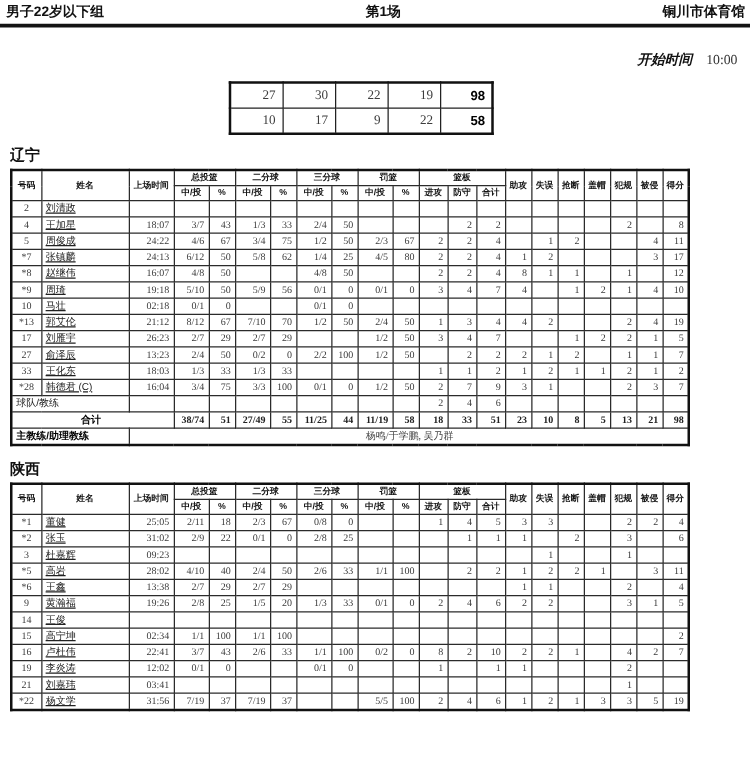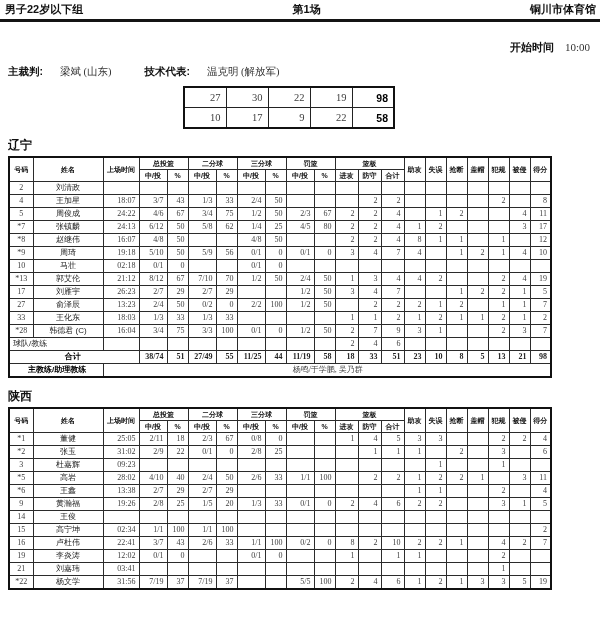--- a/index.html
+++ b/index.html
@@ -15,21 +15,21 @@
     border-bottom:3px solid #141414;
   }
   .matchline{position:relative;height:18px;margin-top:18px;}
   .matchline .center{
     position:absolute;left:0;width:516px;text-align:center;
     font-weight:bold;font-size:12px;letter-spacing:1px;
   }
   .matchline .start{
     position:absolute;right:10px;top:0;font-size:11px;
   }
-  .matchline .start .lbl{font-weight:bold;}
+  .matchline .start .lbl{font-weight:bold;font-style:italic;}
   .matchline .start .val{font-family:"Liberation Serif",serif;color:#333;margin-left:8px;}
   .officials{font-size:10.5px;margin:7px 0 0 8px;}
   .officials .row{margin-bottom:7px;}
   .officials .lbl{font-weight:bold;margin-right:14px;}
   .officials .nm{font-family:"Liberation Serif",serif;color:#333;margin-right:30px;}
   
   .qwrap{margin:2px 0 0 183px;width:212px;}
   .qlabels{display:flex;font-weight:bold;font-size:10.5px;}
   .qlabels div{width:35px;text-align:center;}
   .qlabels div:last-child{width:72px;}
@@ -51,50 +51,44 @@
   table.stats th{
     border:1px solid #2b2b2b;font-size:7px;font-weight:bold;color:#111;
     padding:0;height:11px;line-height:11px;overflow:hidden;white-space:nowrap;
   }
   table.stats td{
     border:1px solid #2b2b2b;font-size:8px;height:12px;line-height:12px;
     font-family:"Liberation Serif",serif;color:#3d3d3d;
     text-align:right;padding:0 3px 0 0;overflow:hidden;white-space:nowrap;
   }
   table.stats td.num{text-align:center;padding:0;}
-  table.stats td.name{text-align:center;padding-left:3px;font-family:"Liberation Sans",sans-serif;font-size:8px;color:#222;}
+  table.stats td.name{text-align:left;padding-left:3px;font-family:"Liberation Sans",sans-serif;font-size:8px;color:#222;text-decoration:underline;}
   table.stats td.lbl{text-align:left;padding-left:3px;font-family:"Liberation Sans",sans-serif;color:#222;}
   table.stats td.tlbl{text-align:center;font-family:"Liberation Sans",sans-serif;font-weight:bold;color:#000;}
   table.stats td.tval{font-weight:bold;color:#222;}
-  table.stats td.clbl{text-align:left;padding-left:18px;font-family:"Liberation Sans",sans-serif;font-weight:bold;font-size:8px;color:#000;}
+  table.stats td.clbl{text-align:left;padding-left:3px;font-family:"Liberation Sans",sans-serif;font-weight:bold;font-size:8px;color:#000;}
   table.stats td.cnames{text-align:center;padding-left:5px;color:#444;}
 </style>
 </head>
 <body>
 
 <div class="topbar">
   <span>男子22岁以下组</span>
   <span>第1场</span>
   <span>铜川市体育馆</span>
 </div>
 
 <div class="matchline">
   <div class="start">
     <span class="lbl">开始时间</span>
     <span class="val">10:00</span>
   </div>
 </div>
 
 <div class="officials">
-  <div class="row">
-    <span class="lbl">主裁判:</span>
-    <span class="nm">梁斌 (山东)</span>
-    <span class="lbl">技术代表:</span>
-    <span class="nm">温克明 (解放军)</span>
-  </div>
 </div>
 
 <div class="qwrap">
   <table class="qt">
     <tbody id="q-body">
         <tr>
           <td>27</td>
           <td>30</td>
           <td>22</td>
           <td>19</td>

